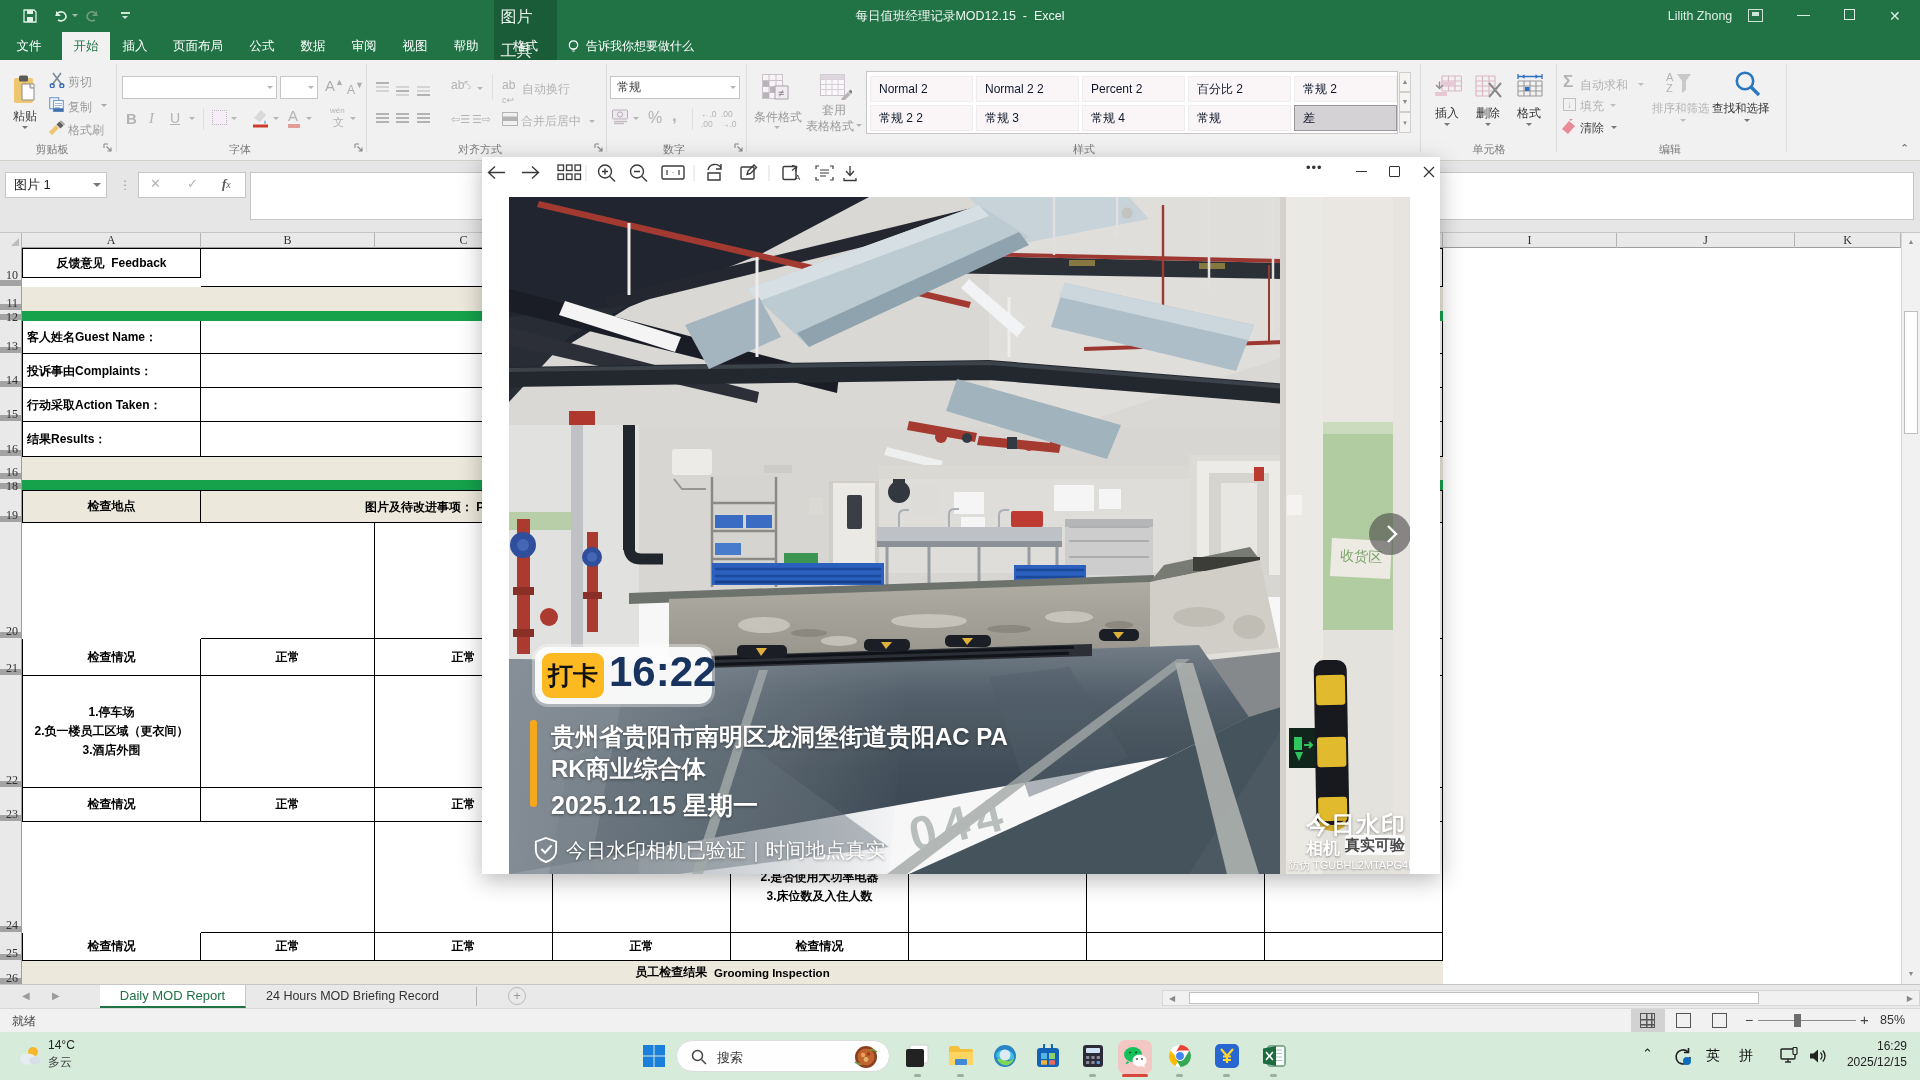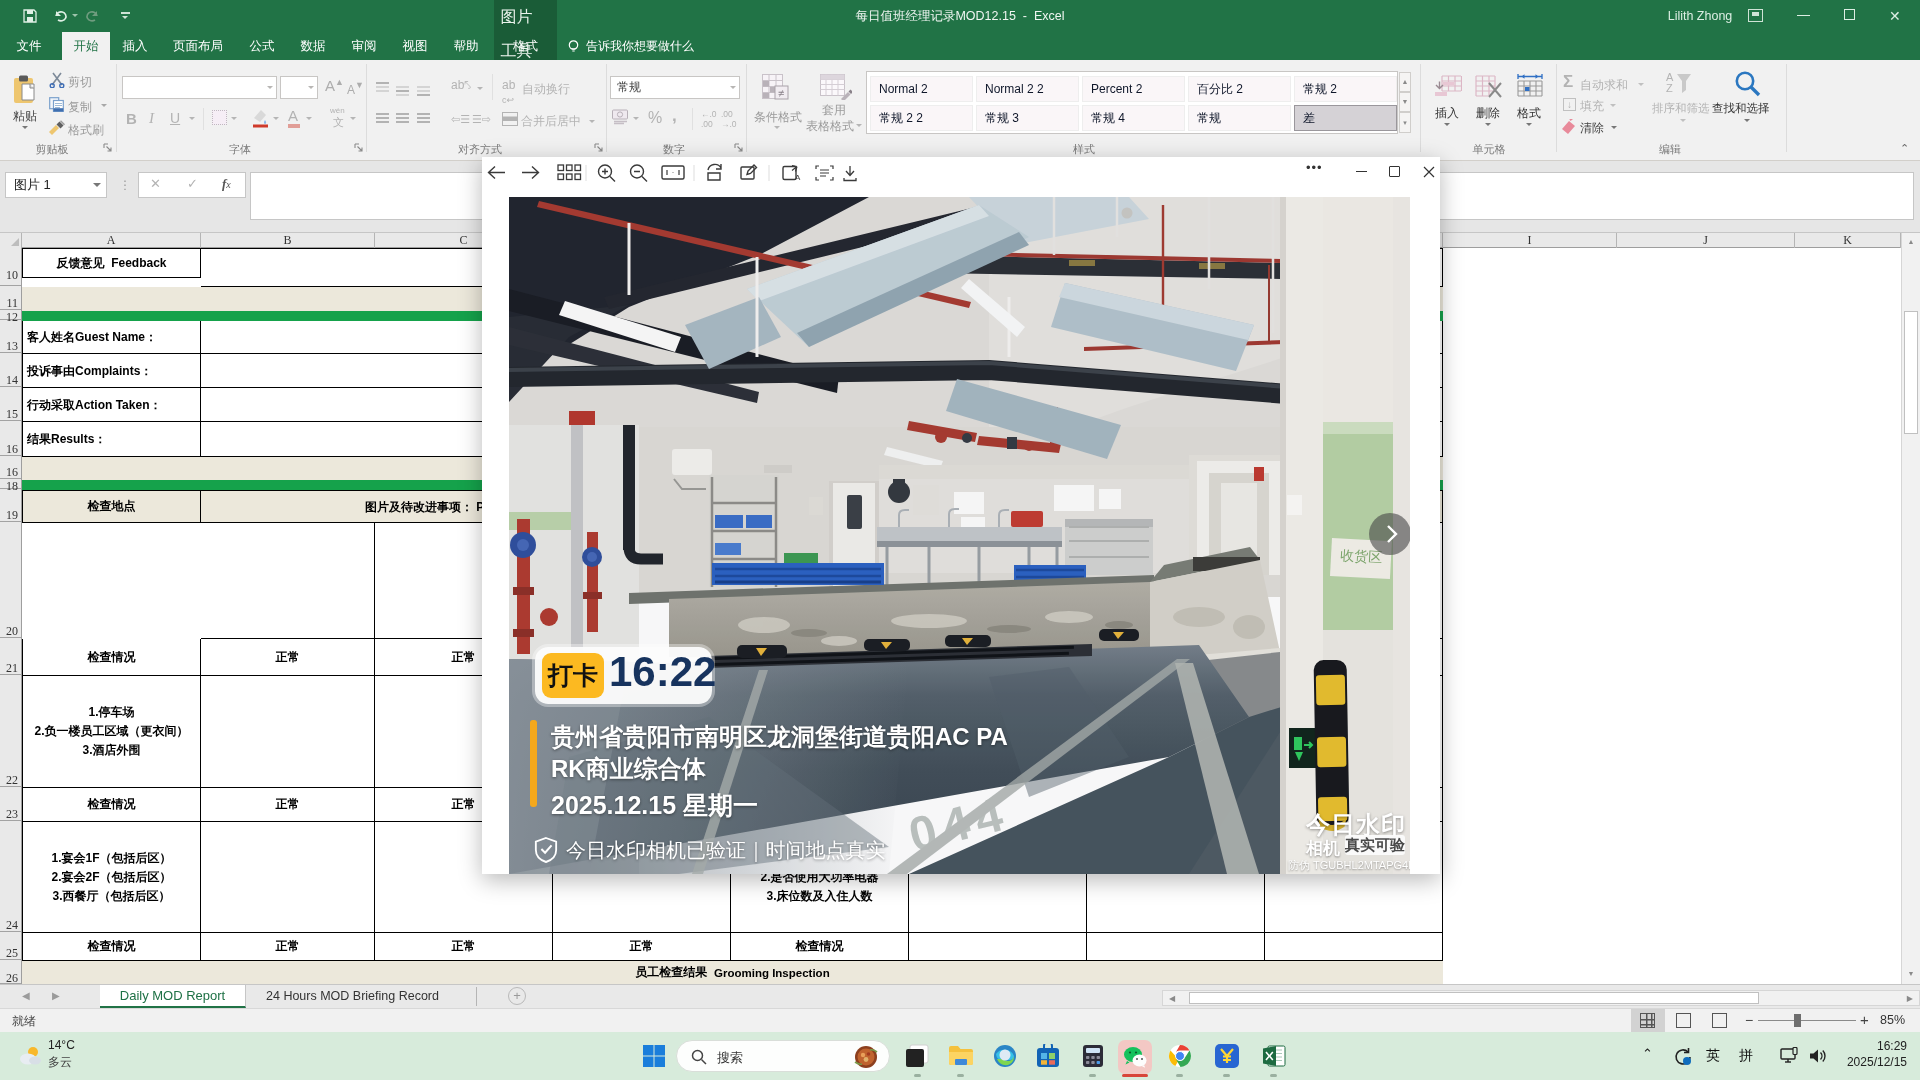--- a/index.html
+++ b/index.html
@@ -20,21 +20,21 @@
   .combo { position:absolute; background:#fff; border:1px solid #c8c6c4; }
   .combo .arr { position:absolute; right:3px; top:45%; width:0; height:0; border:3.5px solid transparent; border-top-color:#b8b6b4; }
   
   .stylecell { position:absolute; width:103px; height:26px; background:#faf6f8; border:1px solid #eee; font-size:12px; color:#0f172a; line-height:24px; padding-left:8px; }
   
   #fbar { position:absolute; left:0; top:161px; width:1920px; height:72px; background:#e6e6e6; border-bottom:1px solid #c6c6c6;}
   
   #colhead { position:absolute; left:0; top:233px; width:1920px; height:15px; background:#e9e9e9; border-bottom:1px solid #9e9e9e; }
   .chd { position:absolute; top:0; height:15px; font-family:"Liberation Serif",serif; font-size:12px; color:#333; text-align:center; line-height:15px; border-right:1px solid #b5b5b5; }
   #rowhead { position:absolute; left:0; top:248px; width:22px; height:736px; background:#e9e9e9; border-right:1px solid #9e9e9e; }
-  .rhd { position:absolute; left:0; width:21px; font-family:"Liberation Serif",serif; font-size:12px; color:#333; text-align:right; padding-right:3px; border-bottom:1px solid #a3a3a3; }
+  .rhd { position:absolute; left:0; width:21px; font-family:"Liberation Serif",serif; font-size:12px; color:#333; text-align:right; padding-right:3px; border-bottom:6px solid #a3a3a3; }
   
   #grid { position:absolute; left:22px; top:248px; width:1898px; height:736px; background:#fff; }
   .cell { position:absolute; font-size:12px; font-weight:bold; color:#000; }
   .bL { border-left:1px solid #000; } .bR { border-right:1px solid #000; }
   .bT { border-top:1px solid #000; } .bB { border-bottom:1px solid #000; }
   .beige { background:#ece8db; }
   .grn { background:#15a24b; }
   .ctr { display:flex; align-items:center; justify-content:center; text-align:center; }
   
   #sheettabs { position:absolute; left:0; top:984px; width:1920px; height:24px; background:#e9e9e9; border-top:1px solid #c6c6c6;}
@@ -412,21 +412,20 @@
 
   <div class="cell ctr bL bR bB" style="left:0;top:540px;width:179px;height:34px;">检查情况</div>
   <div class="cell ctr bR bB" style="left:179px;top:540px;width:174px;height:34px;">正常</div>
   <div class="cell ctr bR bB" style="left:353px;top:540px;width:178px;height:34px;">正常</div>
   <div class="cell ctr bR bB" style="left:531px;top:540px;width:178px;height:34px;">正常</div>
   <div class="cell ctr bR bB" style="left:709px;top:540px;width:178px;height:34px;">检查情况</div>
   <div class="cell bR bB" style="left:887px;top:540px;width:178px;height:34px;"></div>
   <div class="cell bR bB" style="left:1065px;top:540px;width:178px;height:34px;"></div>
   <div class="cell bR bB" style="left:1243px;top:540px;width:178px;height:34px;"></div>
 
-  <div class="cell ctr bL bR bB" style="left:0;top:574px;width:179px;height:111px;line-height:19px;">1.宴会1F（包括后区）<br>2.宴会2F（包括后区）<br>3.西餐厅（包括后区）</div>
   <div class="cell bR bB" style="left:179px;top:574px;width:174px;height:111px;"></div>
   <div class="cell bR bB" style="left:353px;top:574px;width:178px;height:111px;"></div>
   <div class="cell bR bB" style="left:531px;top:574px;width:178px;height:111px;"></div>
   <div class="cell ctr bR bB" style="left:709px;top:574px;width:178px;height:111px;line-height:19px;">1.客房情况<br>2.是否使用大功率电器<br>3.床位数及入住人数</div>
   <div class="cell bR bB" style="left:887px;top:574px;width:178px;height:111px;"></div>
   <div class="cell bR bB" style="left:1065px;top:574px;width:178px;height:111px;"></div>
   <div class="cell bR bB" style="left:1243px;top:574px;width:178px;height:111px;"></div>
 
   <div class="cell ctr bL bR bB" style="left:0;top:685px;width:179px;height:28px;">检查情况</div>
   <div class="cell ctr bR bB" style="left:179px;top:685px;width:174px;height:28px;">正常</div>

